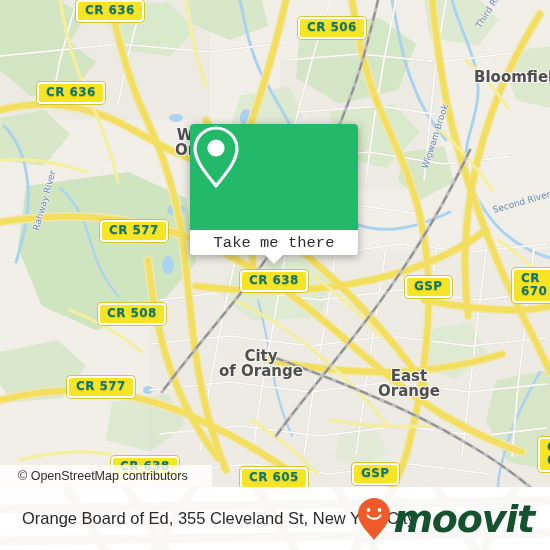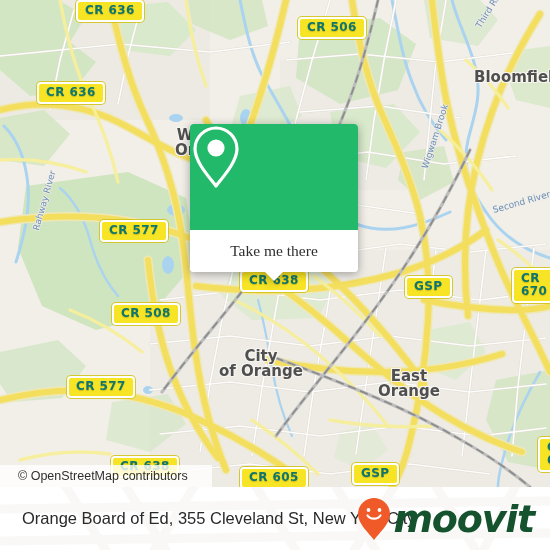--- a/index.html
+++ b/index.html
@@ -24,23 +24,23 @@
           color:#0f766e;font-family:"DejaVu Sans",sans-serif;font-size:12px;font-weight:700;
           padding:2px 7px 3px 7px;letter-spacing:.4px;
           text-shadow:0 1px 1px rgba(120,110,0,.35);
           box-shadow:0 0 0 1px rgba(210,195,30,.9);line-height:13px;}
 
   
   #popup{position:absolute;left:190px;top:124px;width:168px;
          filter:drop-shadow(0 2px 5px rgba(0,0,0,.33));}
   #popup .card{border-radius:4px;overflow:hidden;background:#fff;}
   #popup .hero{height:106px;display:flex;align-items:center;justify-content:center;}
-  #popup .label{height:42px;display:flex;align-items:center;justify-content:center;
+  #popup .label{height:25px;display:flex;align-items:center;justify-content:center;
                 background:#fff;color:#2f2f2f;font-size:15.5px;
-                font-family:Liberation Serif, serif;}
+                font-family:Liberation Mono, monospace;}
   #popup .tail{position:absolute;left:50%;margin-left:-10px;bottom:-9px;width:0;height:0;
                border-left:10px solid transparent;border-right:10px solid transparent;
                border-top:10px solid #fff;}
 
   
   #attrib{position:absolute;left:0;top:465px;width:212px;height:22px;
           background:rgba(255,255,255,.80);display:flex;align-items:center;}
   #attrib span{font-size:12.5px;color:#2e2e2e;padding-left:18px;
                font-family:"Liberation Sans",sans-serif;}
 
@@ -246,21 +246,21 @@
       </div>
 
     <div class="shields">
         <div class="shield" style="left: 76px; top: 0px;">CR 636</div>
         <div class="shield" style="left: 298px; top: 17px;">CR 506</div>
         <div class="shield" style="left: 37px; top: 82px;">CR 636</div>
         <div class="shield" style="left: 100px; top: 220px;">CR 577</div>
         <div class="shield" style="left: 240px; top: 270px;">CR 638</div>
         <div class="shield" style="left: 405px; top: 276px;">GSP</div>
         <div class="shield" style="left: 512px; top: 268px;">CR 670</div>
-        <div class="shield" style="left: 112px; top: 303px; text-align: right;">CR 508</div>
+        <div class="shield" style="left: 98px; top: 303px; text-align: right;">CR 508</div>
         <div class="shield" style="left: 67px; top: 376px;">CR 577</div>
         <div class="shield" style="left: 507px; top: 437px; margin-left: 31px;">CR 658</div>
         <div class="shield" style="left: 111px; top: 456px;">CR 638</div>
         <div class="shield" style="left: 240px; top: 467px;">CR 605</div>
         <div class="shield" style="left: 352px; top: 463px;">GSP</div>
       </div>
 
     <div id="popup">
       <div class="card">
         <div class="hero" style="background: rgb(34, 185, 106);">

